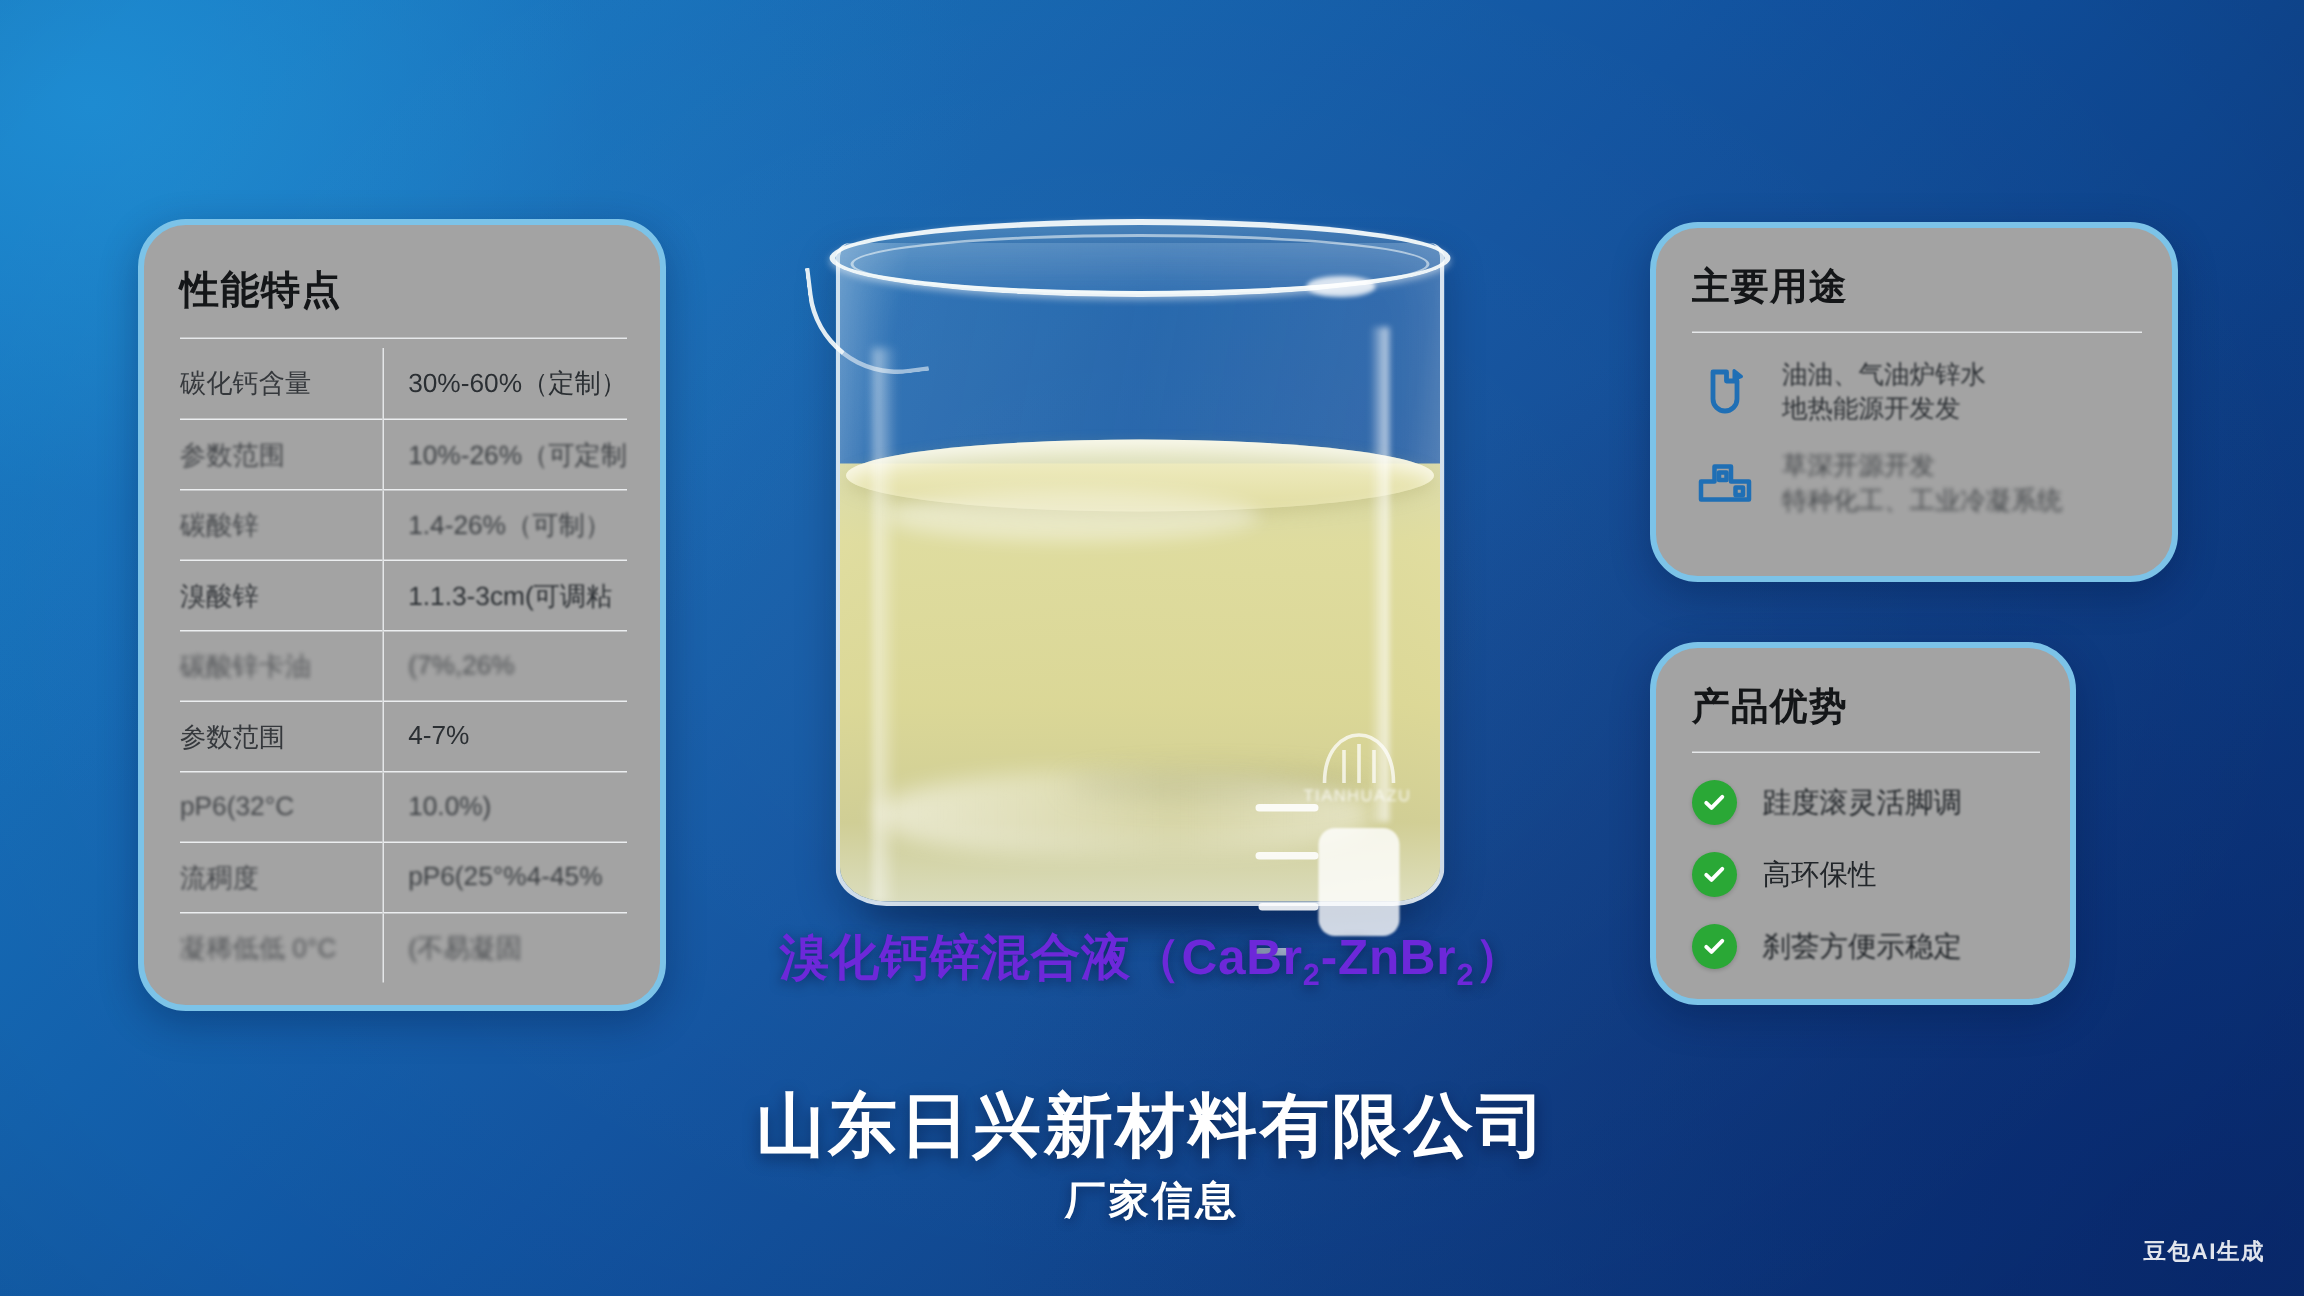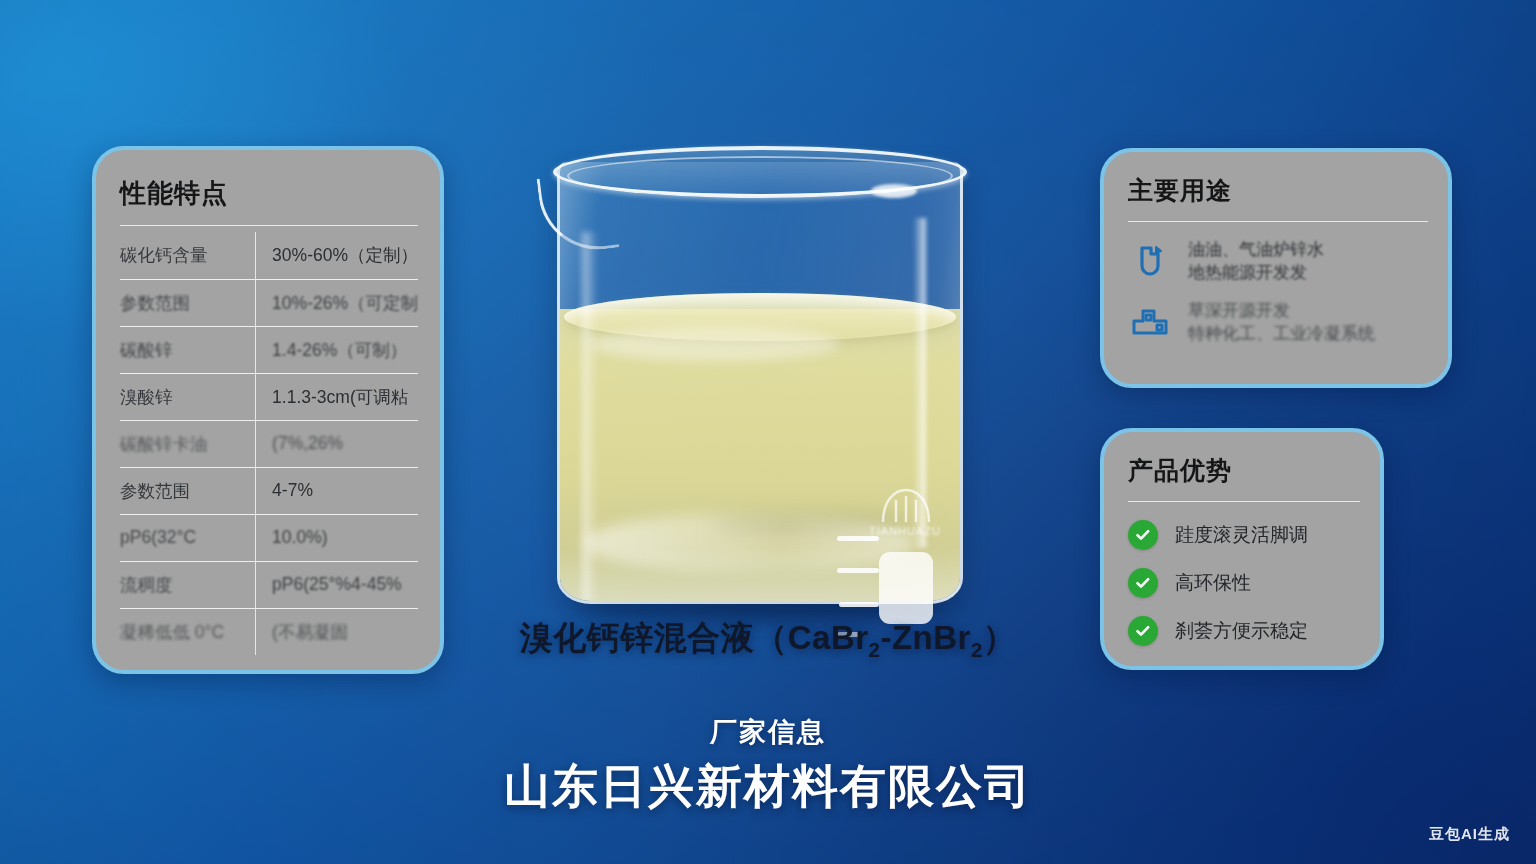--- a/index.html
+++ b/index.html
@@ -179,21 +179,21 @@
     letter-spacing: 1px; text-align: center; filter: blur(1.1px);
   }
   .bk-shadow {
     position: absolute; left: 30px; bottom: -6px; width: 370px; height: 26px;
     border-radius: 50%; background: rgba(4,26,70,0.45); filter: blur(9px);
   }
 
   
   #product-caption {
     position: absolute; left: 0; right: 0; top: 616px;
-    text-align: center; color: #0f172a;
+    text-align: center; color: #6d28d9;
     font-size: 33px; font-weight: bold; letter-spacing: 0.5px;
     text-shadow: 0 2px 8px rgba(0,10,40,0.5);
   }
   #product-caption sub { font-size: 0.62em; vertical-align: sub; }
   #mfr-block { position: absolute; left: 0; right: 0; top: 714px; text-align: center; }
   #mfr-label {
     color: #ffffff; font-size: 27px; font-weight: bold; letter-spacing: 2px;
     text-shadow: 0 2px 7px rgba(0,10,40,0.45);
   }
   #mfr-name {
@@ -355,17 +355,17 @@
         <span class="adv-text blur3">刹荟方便示稳定</span>
       </div>
     </div>
 </div>
 
 <div id="product-caption">
   <span>溴化钙锌混合液（CaBr</span><sub>2</sub><span>-ZnBr</span><sub>2</sub><span>）</span>
 </div>
 
 <div id="mfr-block">
+  <div id="mfr-name">山东日兴新材料有限公司</div>
   <div id="mfr-label">厂家信息</div>
-  <div id="mfr-name">山东日兴新材料有限公司</div>
 </div>
 
 <div id="watermark">豆包AI生成</div>
 
 </body></html>

